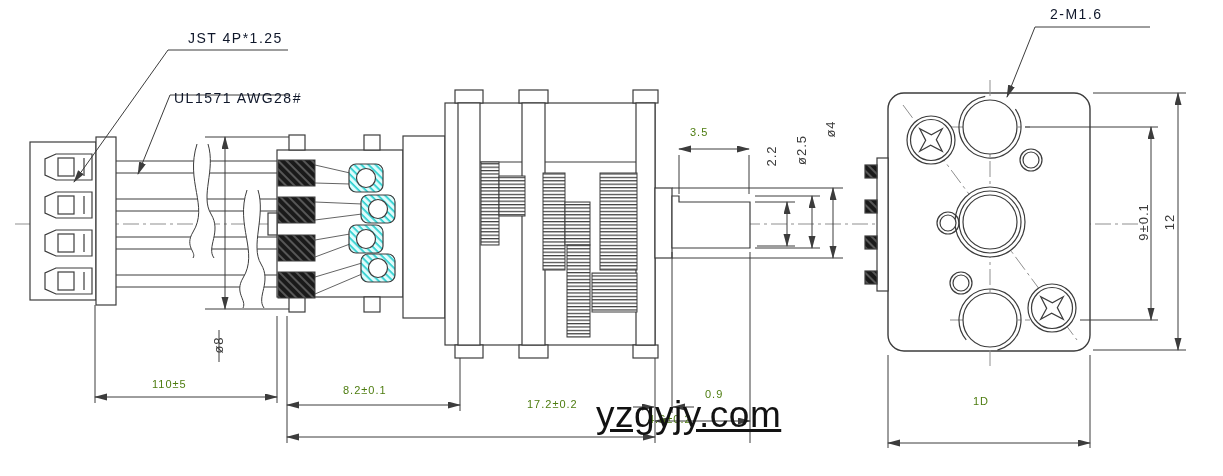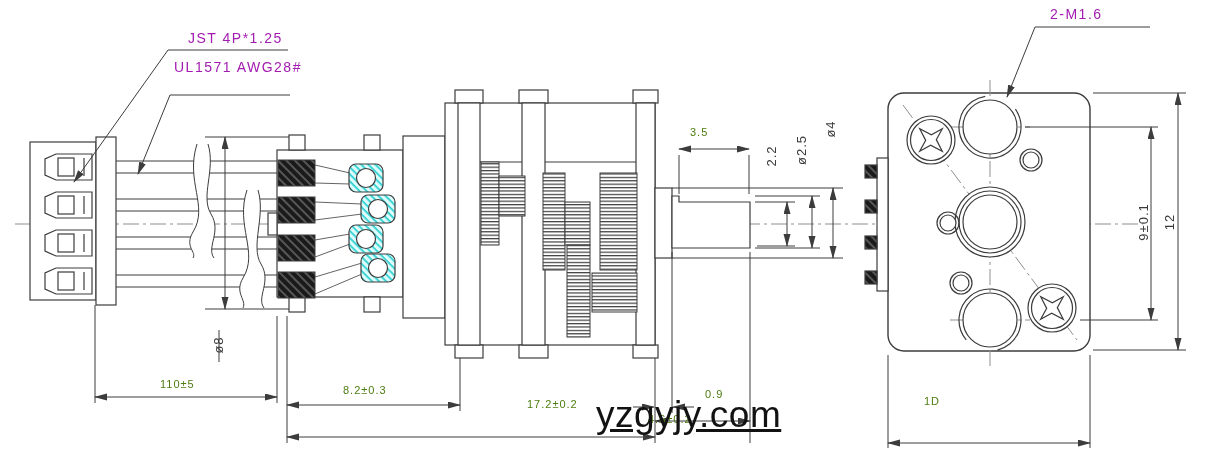--- a/index.html
+++ b/index.html
@@ -1,19 +1,19 @@
 <!DOCTYPE html>
 <html><head>
 <meta charset="utf-8">
 <style>
   html,body{margin:0;padding:0;background:#fff;}
   #stage{position:relative;width:1223px;height:476px;background:#fff;overflow:hidden;
          font-family:"Liberation Sans",sans-serif;}
   #stage svg{position:absolute;left:0;top:0;}
-  .lbl{position:absolute;font-size:14px;letter-spacing:1.5px;color:#a21caf;white-space:nowrap;z-index:3;}
+  .lbl{position:absolute;font-size:14px;letter-spacing:1.5px;color:#0f172a;white-space:nowrap;z-index:3;}
   .dim{position:absolute;font-size:11px;letter-spacing:1px;color:#4d7c0f;white-space:nowrap;z-index:3;}
   .vdim{position:absolute;font-size:13px;letter-spacing:1px;color:#3a3a3a;white-space:nowrap;z-index:3;
         transform:translate(-50%,-50%) rotate(-90deg);}
   .under{z-index:1;}
   #watermark{position:absolute;left:596px;top:394px;font-size:37px;color:#121212;
              letter-spacing:0.5px;z-index:5;white-space:nowrap;text-decoration:underline;}
 </style>
 </head>
 <body>
 
@@ -259,31 +259,31 @@
 
     <g stroke-width="1" fill="none">
       <path d="M288,50 L168,50 L74,182" marker-end="url(#arr)"></path>
       <path d="M290,95 L170,95 L138,174" marker-end="url(#arr)"></path>
       <path d="M1150,27 L1035,27 L1007,97" marker-end="url(#arr)"></path>
     </g>
   </g>
 </svg>
 
   <span class="lbl" style="left:188px;top:30px">JST 4P*1.25</span>
-  <span class="lbl" style="left:174px;top:59px">UL1571 AWG28#</span>
+  <span class="lbl" style="left:174px;top:90px">UL1571 AWG28#</span>
   <span class="lbl" style="left:1050px;top:6px">2-M1.6</span>
 
-  <span class="dim" style="left:160px;top:378px">110±5</span>
-  <span class="dim" style="left:343px;top:384px">8.2±0.3</span>
+  <span class="dim" style="left:152px;top:378px">110±5</span>
+  <span class="dim" style="left:343px;top:384px">8.2±0.1</span>
   <span class="dim" style="left:527px;top:398px">17.2±0.2</span>
   <span class="dim" style="left:705px;top:388px">0.9</span>
   <span class="dim under" style="left:648px;top:413px">4.6±0.2</span>
   <span class="dim" style="left:690px;top:126px">3.5</span>
   <span class="vdim" style="left:771px;top:156px">2.2</span>
   <span class="vdim" style="left:801px;top:150px">ø2.5</span>
   <span class="vdim" style="left:830px;top:129px">ø4</span>
   <span class="vdim" style="left:218px;top:345px">ø8</span>
   <span class="vdim" style="left:1143px;top:222px">9±0.1</span>
   <span class="vdim" style="left:1169px;top:222px">12</span>
-  <span class="dim" style="left:924px;top:395px">1D</span>
+  <span class="dim" style="left:973px;top:395px">1D</span>
 
   <span id="watermark">yzgyjy.com</span>
 </div>
 
 </body></html>

